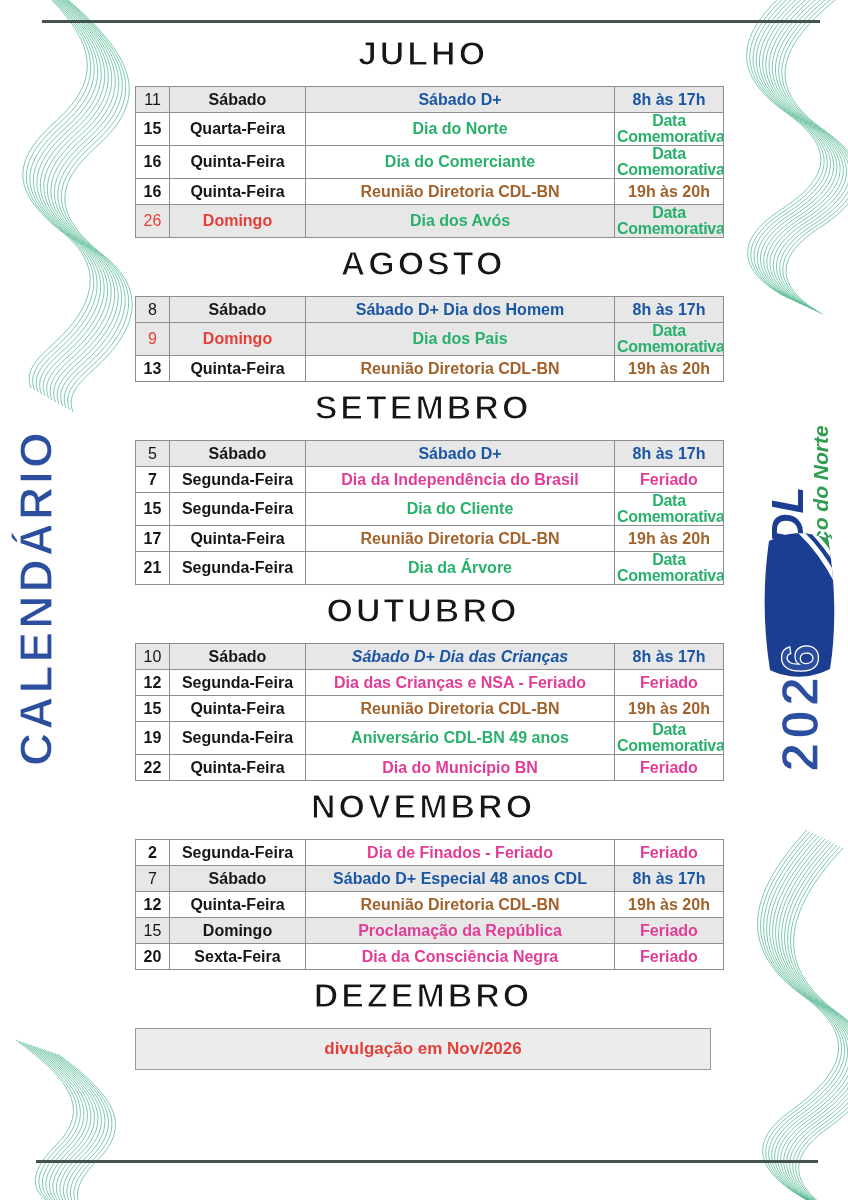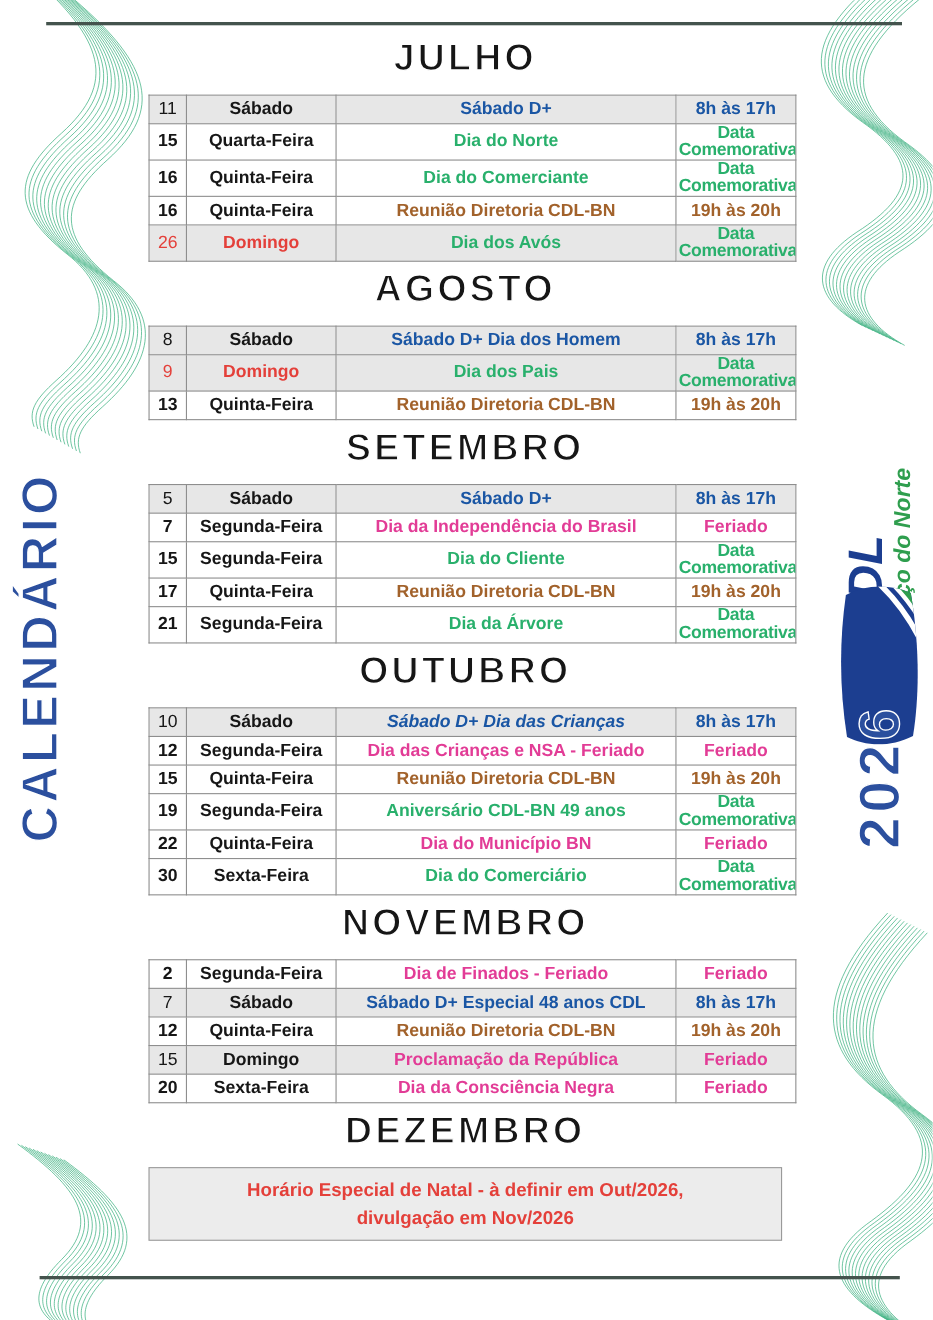--- a/index.html
+++ b/index.html
@@ -315,26 +315,20 @@
       <td class="c-note note-small" style="color: rgb(41, 176, 108);">Data Comemorativa</td>
     </tr>
 
     <tr>
       <td class="c-date" style="color: rgb(22, 22, 22);">22</td>
       <td class="c-day" style="color: rgb(22, 22, 22);">Quinta-Feira</td>
       <td class="c-event" style="color: rgb(226, 60, 150);">Dia do Município BN</td>
       <td class="c-note" style="color: rgb(226, 60, 150);">Feriado</td>
     </tr>
 
-    <tr>
-      <td class="c-date" style="color: rgb(22, 22, 22);">30</td>
-      <td class="c-day" style="color: rgb(22, 22, 22);">Sexta-Feira</td>
-      <td class="c-event" style="color: rgb(41, 176, 108);">Dia do Comerciário</td>
-      <td class="c-note note-small" style="color: rgb(41, 176, 108);">Data Comemorativa</td>
-    </tr>
   </tbody>
           </table>
     </section>
 
     <section class="month">
       <h2 class="month-title bubble" data-text="NOVEMBRO">NOVEMBRO</h2>
       <table class="cal">
             <tbody>
     <tr>
       <td class="c-date" style="color: rgb(22, 22, 22);">2</td>
@@ -371,19 +365,18 @@
       <td class="c-note" style="color: rgb(226, 60, 150);">Feriado</td>
     </tr>
   </tbody>
           </table>
     </section>
   </div>
 
     <section class="month">
       <h2 class="month-title bubble" data-text="DEZEMBRO">DEZEMBRO</h2>
       <div class="notice">
-        <div>Horário Especial de Natal - à definir em Out/2026,</div>
         <div>divulgação em Nov/2026</div>
       </div>
     </section>
   </main>
 
 </div>
 
 </body></html>

